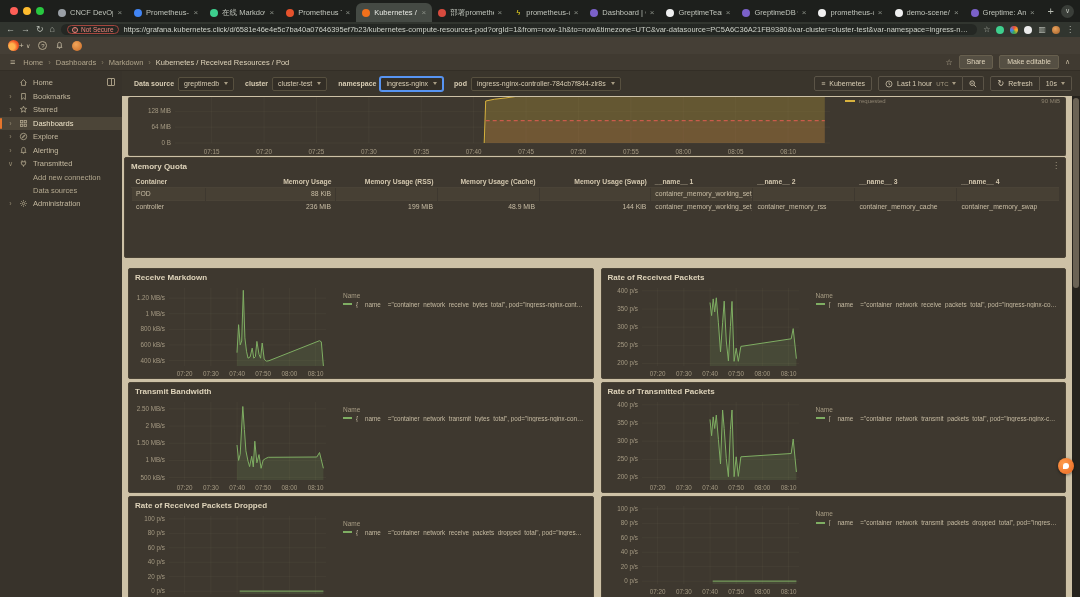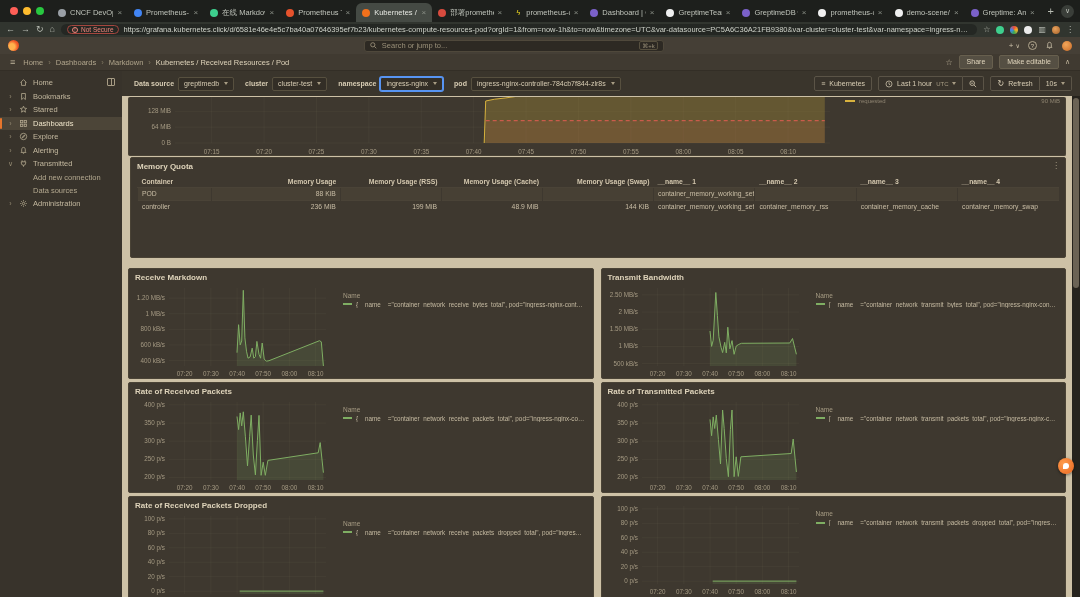--- a/index.html
+++ b/index.html
@@ -75,21 +75,21 @@
   .grp .tool-btn:first-child{border-radius:2px 0 0 2px;}
   .grp .tool-btn:last-child{border-radius:0 2px 2px 0;border-left:none;}
 
   
   .canvas{position:absolute;top:96px;left:122px;right:8px;bottom:0;background:#cdc1a6;overflow:hidden;}
   .panel{background:#3e382f;border:1px solid #4a4336;border-radius:2px;position:relative;}
   .top-panel{position:absolute;left:6px;right:6px;top:1px;height:59px;overflow:hidden;border-top:none;}
   .mem-legend{position:absolute;top:1px;left:716px;right:5px;display:flex;align-items:center;gap:4px;font-size:6px;color:#8d8370;}
   .mem-legend .mk{width:10px;border-top:2px dashed #d8b23e;}
   .mem-legend .val{margin-left:auto;}
-  .table-panel{position:absolute;left:8px;right:6px;top:61px;height:101px;padding:4px 6px;}
+  .table-panel{position:absolute;left:2px;right:6px;top:61px;height:101px;padding:4px 6px;}
   .ptitle{color:#ded3ba;font-size:8px;font-weight:bold;line-height:1.2;}
   .kebab{position:absolute;top:3px;right:5px;color:#a79c84;font-size:8px;}
   table.quota{width:100%;border-collapse:collapse;table-layout:fixed;margin-top:4px;}
   table.quota th{color:#d3c7ae;font-size:6.8px;font-weight:bold;text-align:left;padding:2px 4px;white-space:nowrap;overflow:hidden;}
   table.quota td{color:#c9bda5;font-size:6.8px;padding:2.5px 4px;border-top:1px solid #4a4337;border-left:1px solid #47403400;white-space:nowrap;overflow:hidden;}
   table.quota .num{text-align:right;}
   table.quota tr.odd td{background:#474034;}
   .net-grid{position:absolute;left:6px;right:6px;top:172px;height:400px;display:grid;grid-template-columns:1fr 1fr;column-gap:7px;row-gap:3px;grid-auto-rows:111px;}
   .np{padding:4px 6px;overflow:hidden;}
   .np .body{display:flex;margin-top:1px;}
@@ -207,28 +207,20 @@
       <span class="extdot" style="background:conic-gradient(#e84b3c,#f5b326,#35a853,#4285f4,#e84b3c)"></span>
       <span class="extdot" style="background:#ececec"></span>
       <span>▥</span>
       <span class="extdot" style="background:radial-gradient(circle at 40% 35%,#e8a15c,#a5622a)"></span>
       <span>⋮</span>
     </div>
   </div>
 
   <div class="gf-topnav">
     <div class="gf-logo"></div>
-    <div class="gf-search">
-      <svg width="7" height="7" viewBox="0 0 8 8">
-          <circle cx="3.2" cy="3.2" r="2.4" fill="none" stroke="#9a9079" stroke-width="1"></circle>
-          <path d="M5 5 L7.2 7.2" stroke="#9a9079" stroke-width="1"></path>
-        </svg>
-      <span>Search or jump to...</span>
-      <span class="kbd">⌘+k</span>
-    </div>
     <div class="gf-right">
       <span>+ <span style="font-size:6px">∨</span></span>
       <span class="qcirc">?</span>
       <svg width="9" height="9" viewBox="0 0 9 9">
           <path d="M4.5 1.3 C3.1 1.3 2.7 2.4 2.7 3.7 V5.3 L2 6.3 H7 L6.3 5.3 V3.7 C6.3 2.4 5.9 1.3 4.5 1.3 Z" fill="none" stroke="#cdc2aa" stroke-width="0.8"></path>
           <path d="M3.8 7 A0.9 0.9 0 0 0 5.2 7" stroke="#cdc2aa" stroke-width="0.8" fill="none"></path>
         </svg>
       <span class="gf-avatar"></span>
     </div>
   </div>
@@ -542,20 +534,60 @@
             <div class="legend">
               <div class="lh">Name</div>
               <div class="legrow">
                 <span class="mk"></span>
                 <span class="lt">{__name__="container_network_receive_bytes_total", pod="ingress-nginx-controller-784cb7f844-zlr...</span>
               </div>
             </div>
           </div>
         </section>
         <section class="panel np">
+          <div class="ptitle">Rate of Received Packets</div>
+          <div class="body">
+            <div class="chartbox" style="width: 196px; height: 94px;">
+              <svg viewBox="0 0 196 94" width="196" height="94" style="display: block;">
+                <line x1="34" x2="191" y1="79.46046511627907" y2="79.46046511627907" stroke="rgba(205,193,166,0.09)" stroke-width="0.6"></line>
+                <text x="30" y="81.46046511627907" text-anchor="end" font-size="6.3" fill="#a59a83">200 p/s</text>
+                <line x1="34" x2="191" y1="61.32093023255814" y2="61.32093023255814" stroke="rgba(205,193,166,0.09)" stroke-width="0.6"></line>
+                <text x="30" y="63.32093023255814" text-anchor="end" font-size="6.3" fill="#a59a83">250 p/s</text>
+                <line x1="34" x2="191" y1="43.18139534883721" y2="43.18139534883721" stroke="rgba(205,193,166,0.09)" stroke-width="0.6"></line>
+                <text x="30" y="45.18139534883721" text-anchor="end" font-size="6.3" fill="#a59a83">300 p/s</text>
+                <line x1="34" x2="191" y1="25.041860465116276" y2="25.041860465116276" stroke="rgba(205,193,166,0.09)" stroke-width="0.6"></line>
+                <text x="30" y="27.041860465116276" text-anchor="end" font-size="6.3" fill="#a59a83">350 p/s</text>
+                <line x1="34" x2="191" y1="6.902325581395349" y2="6.902325581395349" stroke="rgba(205,193,166,0.09)" stroke-width="0.6"></line>
+                <text x="30" y="8.902325581395349" text-anchor="end" font-size="6.3" fill="#a59a83">400 p/s</text>
+                <line x1="49.7" x2="49.7" y1="4" y2="82" stroke="rgba(205,193,166,0.09)" stroke-width="0.6"></line>
+                <text x="49.7" y="92" text-anchor="middle" font-size="6.3" fill="#a59a83">07:20</text>
+                <line x1="75.86666666666667" x2="75.86666666666667" y1="4" y2="82" stroke="rgba(205,193,166,0.09)" stroke-width="0.6"></line>
+                <text x="75.86666666666667" y="92" text-anchor="middle" font-size="6.3" fill="#a59a83">07:30</text>
+                <line x1="102.03333333333333" x2="102.03333333333333" y1="4" y2="82" stroke="rgba(205,193,166,0.09)" stroke-width="0.6"></line>
+                <text x="102.03333333333333" y="92" text-anchor="middle" font-size="6.3" fill="#a59a83">07:40</text>
+                <line x1="128.2" x2="128.2" y1="4" y2="82" stroke="rgba(205,193,166,0.09)" stroke-width="0.6"></line>
+                <text x="128.2" y="92" text-anchor="middle" font-size="6.3" fill="#a59a83">07:50</text>
+                <line x1="154.36666666666667" x2="154.36666666666667" y1="4" y2="82" stroke="rgba(205,193,166,0.09)" stroke-width="0.6"></line>
+                <text x="154.36666666666667" y="92" text-anchor="middle" font-size="6.3" fill="#a59a83">08:00</text>
+                <line x1="180.53333333333333" x2="180.53333333333333" y1="4" y2="82" stroke="rgba(205,193,166,0.09)" stroke-width="0.6"></line>
+                <text x="180.53333333333333" y="92" text-anchor="middle" font-size="6.3" fill="#a59a83">08:10</text>
+                <path d="M102.03333333333333 82 L102.0 18.5 L103.6 31.6 L105.2 14.9 L106.7 27.9 L108.3 13.8 L110.4 38.8 L112.5 67.9 L114.6 38.8 L116.2 17.1 L118.3 57.0 L120.4 76.9 L122.4 42.5 L124.0 17.4 L126.1 77.3 L128.2 64.2 L130.3 77.3 L132.9 62.4 L183.2 54.8 L185.2 44.6 L188.4 74.7 L188.4 82 Z" fill="rgba(127,174,99,0.15)" stroke="none"></path>
+                <polyline points="102.0,18.5 103.6,31.6 105.2,14.9 106.7,27.9 108.3,13.8 110.4,38.8 112.5,67.9 114.6,38.8 116.2,17.1 118.3,57.0 120.4,76.9 122.4,42.5 124.0,17.4 126.1,77.3 128.2,64.2 130.3,77.3 132.9,62.4 183.2,54.8 185.2,44.6 188.4,74.7" fill="none" stroke="#7fae63" stroke-width="1"></polyline>
+              </svg>
+            </div>
+            <div class="legend">
+              <div class="lh">Name</div>
+              <div class="legrow">
+                <span class="mk"></span>
+                <span class="lt">{__name__="container_network_receive_packets_total", pod="ingress-nginx-controller-784cb7f844-z...</span>
+              </div>
+            </div>
+          </div>
+        </section>
+        <section class="panel np">
           <div class="ptitle">Transmit Bandwidth</div>
           <div class="body">
             <div class="chartbox" style="width: 196px; height: 94px;">
               <svg viewBox="0 0 196 94" width="196" height="94" style="display: block;">
                 <line x1="34" x2="191" y1="79.59471365638767" y2="79.59471365638767" stroke="rgba(205,193,166,0.09)" stroke-width="0.6"></line>
                 <text x="30" y="81.59471365638767" text-anchor="end" font-size="6.3" fill="#a59a83">500 kB/s</text>
                 <line x1="34" x2="191" y1="62.41409691629956" y2="62.41409691629956" stroke="rgba(205,193,166,0.09)" stroke-width="0.6"></line>
                 <text x="30" y="64.41409691629957" text-anchor="end" font-size="6.3" fill="#a59a83">1 MB/s</text>
                 <line x1="34" x2="191" y1="45.23348017621145" y2="45.23348017621145" stroke="rgba(205,193,166,0.09)" stroke-width="0.6"></line>
                 <text x="30" y="47.23348017621145" text-anchor="end" font-size="6.3" fill="#a59a83">1.50 MB/s</text>
@@ -577,60 +609,20 @@
                 <text x="180.53333333333333" y="92" text-anchor="middle" font-size="6.3" fill="#a59a83">08:10</text>
                 <path d="M102.03333333333333 82 L102.0 47.0 L103.6 62.4 L105.2 56.2 L107.8 8.5 L109.4 31.5 L110.9 52.8 L113.0 63.1 L114.6 68.6 L116.7 58.3 L118.3 68.9 L119.8 43.2 L121.9 64.8 L124.0 56.6 L126.1 70.3 L128.2 62.1 L130.8 60.4 L133.4 59.3 L181.8 59.0 L184.5 54.5 L188.4 70.3 L188.4 82 Z" fill="rgba(127,174,99,0.15)" stroke="none"></path>
                 <polyline points="102.0,47.0 103.6,62.4 105.2,56.2 107.8,8.5 109.4,31.5 110.9,52.8 113.0,63.1 114.6,68.6 116.7,58.3 118.3,68.9 119.8,43.2 121.9,64.8 124.0,56.6 126.1,70.3 128.2,62.1 130.8,60.4 133.4,59.3 181.8,59.0 184.5,54.5 188.4,70.3" fill="none" stroke="#7fae63" stroke-width="1"></polyline>
               </svg>
             </div>
             <div class="legend">
               <div class="lh">Name</div>
               <div class="legrow">
                 <span class="mk"></span>
                 <span class="lt">{__name__="container_network_transmit_bytes_total", pod="ingress-nginx-controller-784cb7f844-zlr...</span>
-              </div>
-            </div>
-          </div>
-        </section>
-        <section class="panel np">
-          <div class="ptitle">Rate of Received Packets</div>
-          <div class="body">
-            <div class="chartbox" style="width: 196px; height: 94px;">
-              <svg viewBox="0 0 196 94" width="196" height="94" style="display: block;">
-                <line x1="34" x2="191" y1="79.46046511627907" y2="79.46046511627907" stroke="rgba(205,193,166,0.09)" stroke-width="0.6"></line>
-                <text x="30" y="81.46046511627907" text-anchor="end" font-size="6.3" fill="#a59a83">200 p/s</text>
-                <line x1="34" x2="191" y1="61.32093023255814" y2="61.32093023255814" stroke="rgba(205,193,166,0.09)" stroke-width="0.6"></line>
-                <text x="30" y="63.32093023255814" text-anchor="end" font-size="6.3" fill="#a59a83">250 p/s</text>
-                <line x1="34" x2="191" y1="43.18139534883721" y2="43.18139534883721" stroke="rgba(205,193,166,0.09)" stroke-width="0.6"></line>
-                <text x="30" y="45.18139534883721" text-anchor="end" font-size="6.3" fill="#a59a83">300 p/s</text>
-                <line x1="34" x2="191" y1="25.041860465116276" y2="25.041860465116276" stroke="rgba(205,193,166,0.09)" stroke-width="0.6"></line>
-                <text x="30" y="27.041860465116276" text-anchor="end" font-size="6.3" fill="#a59a83">350 p/s</text>
-                <line x1="34" x2="191" y1="6.902325581395349" y2="6.902325581395349" stroke="rgba(205,193,166,0.09)" stroke-width="0.6"></line>
-                <text x="30" y="8.902325581395349" text-anchor="end" font-size="6.3" fill="#a59a83">400 p/s</text>
-                <line x1="49.7" x2="49.7" y1="4" y2="82" stroke="rgba(205,193,166,0.09)" stroke-width="0.6"></line>
-                <text x="49.7" y="92" text-anchor="middle" font-size="6.3" fill="#a59a83">07:20</text>
-                <line x1="75.86666666666667" x2="75.86666666666667" y1="4" y2="82" stroke="rgba(205,193,166,0.09)" stroke-width="0.6"></line>
-                <text x="75.86666666666667" y="92" text-anchor="middle" font-size="6.3" fill="#a59a83">07:30</text>
-                <line x1="102.03333333333333" x2="102.03333333333333" y1="4" y2="82" stroke="rgba(205,193,166,0.09)" stroke-width="0.6"></line>
-                <text x="102.03333333333333" y="92" text-anchor="middle" font-size="6.3" fill="#a59a83">07:40</text>
-                <line x1="128.2" x2="128.2" y1="4" y2="82" stroke="rgba(205,193,166,0.09)" stroke-width="0.6"></line>
-                <text x="128.2" y="92" text-anchor="middle" font-size="6.3" fill="#a59a83">07:50</text>
-                <line x1="154.36666666666667" x2="154.36666666666667" y1="4" y2="82" stroke="rgba(205,193,166,0.09)" stroke-width="0.6"></line>
-                <text x="154.36666666666667" y="92" text-anchor="middle" font-size="6.3" fill="#a59a83">08:00</text>
-                <line x1="180.53333333333333" x2="180.53333333333333" y1="4" y2="82" stroke="rgba(205,193,166,0.09)" stroke-width="0.6"></line>
-                <text x="180.53333333333333" y="92" text-anchor="middle" font-size="6.3" fill="#a59a83">08:10</text>
-                <path d="M102.03333333333333 82 L102.0 18.5 L103.6 31.6 L105.2 14.9 L106.7 27.9 L108.3 13.8 L110.4 38.8 L112.5 67.9 L114.6 38.8 L116.2 17.1 L118.3 57.0 L120.4 76.9 L122.4 42.5 L124.0 17.4 L126.1 77.3 L128.2 64.2 L130.3 77.3 L132.9 62.4 L183.2 54.8 L185.2 44.6 L188.4 74.7 L188.4 82 Z" fill="rgba(127,174,99,0.15)" stroke="none"></path>
-                <polyline points="102.0,18.5 103.6,31.6 105.2,14.9 106.7,27.9 108.3,13.8 110.4,38.8 112.5,67.9 114.6,38.8 116.2,17.1 118.3,57.0 120.4,76.9 122.4,42.5 124.0,17.4 126.1,77.3 128.2,64.2 130.3,77.3 132.9,62.4 183.2,54.8 185.2,44.6 188.4,74.7" fill="none" stroke="#7fae63" stroke-width="1"></polyline>
-              </svg>
-            </div>
-            <div class="legend">
-              <div class="lh">Name</div>
-              <div class="legrow">
-                <span class="mk"></span>
-                <span class="lt">{__name__="container_network_receive_packets_total", pod="ingress-nginx-controller-784cb7f844-z...</span>
               </div>
             </div>
           </div>
         </section>
         <section class="panel np">
           <div class="ptitle">Rate of Transmitted Packets</div>
           <div class="body">
             <div class="chartbox" style="width: 196px; height: 94px;">
               <svg viewBox="0 0 196 94" width="196" height="94" style="display: block;">
                 <line x1="34" x2="191" y1="79.46046511627907" y2="79.46046511627907" stroke="rgba(205,193,166,0.09)" stroke-width="0.6"></line>

